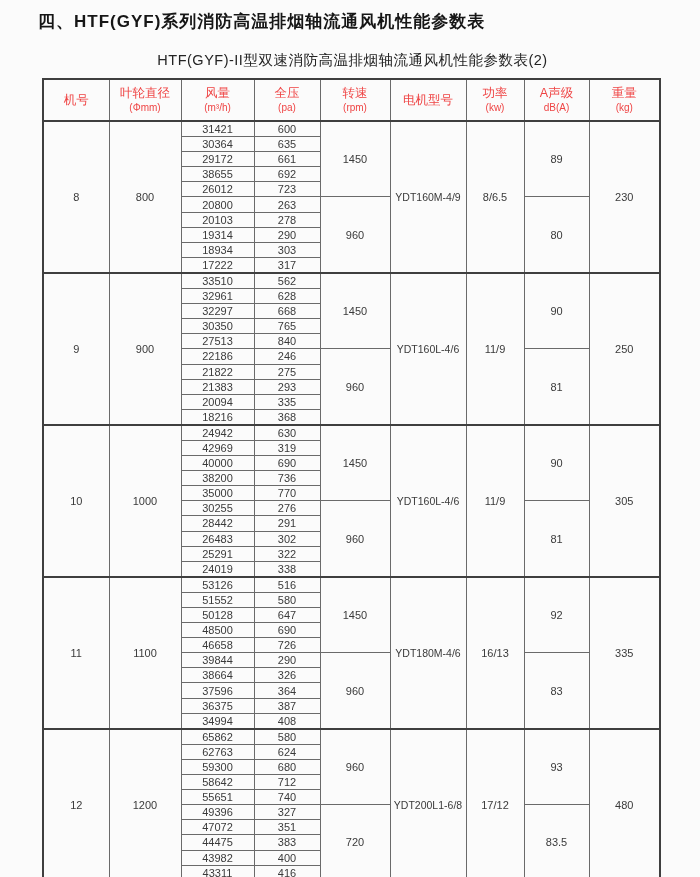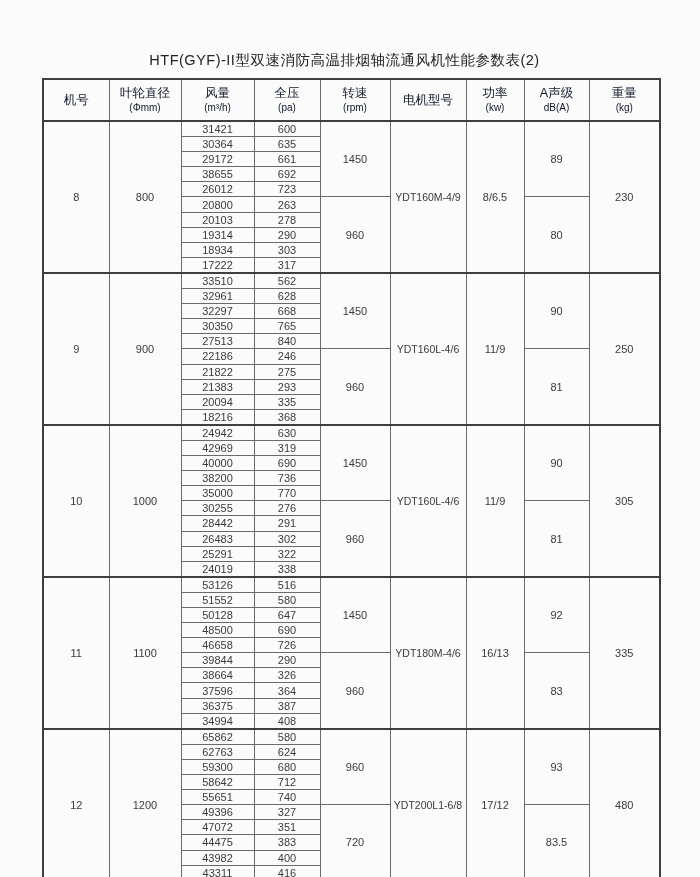--- a/index.html
+++ b/index.html
@@ -10,53 +10,54 @@
     font-family:"Liberation Sans","DejaVu Sans",sans-serif;
     color:var(--text,#2e2e2e);
     overflow:hidden;
   }
   .doc-title{
     position:absolute;left:38px;top:10px;
     font-size:17px;font-weight:700;color:#161616;
     letter-spacing:1px;margin:0;
   }
   .doc-subtitle{
-    position:absolute;left:36px;top:51px;width:617px;
+    position:absolute;left:44px;top:51px;width:617px;
     text-align:center;font-size:14.5px;color:#242424;
     letter-spacing:0.5px;
   }
   table.spec{
     position:absolute;left:42px;top:78px;width:617px;
     border-collapse:collapse;table-layout:fixed;
     border:2px solid var(--border-strong,#3f3f3f);
   }
   .spec th,.spec td{
     border:1px solid var(--border,#6a6a6a);
     text-align:center;vertical-align:middle;
     padding:0;color:var(--text,#3a3a3a);
     overflow:hidden;white-space:nowrap;
   }
   .spec thead th{
-    height:40px;font-weight:400;color:#0f172a;
+    height:40px;font-weight:400;color:#ef4444;
     border-bottom:2px solid var(--border-strong,#3f3f3f);
   }
   .spec thead .h1{font-size:12.5px;line-height:15px;}
   .spec thead .h2{font-size:10px;line-height:13px;}
   .spec tbody td{height:14.1px;font-size:11px;line-height:14px;}
   .spec tbody tr.section-start td{border-top:2px solid var(--border-strong,#3f3f3f);}
   .spec td.cell-motor-model{font-size:10.5px;}
   col.c-fan{width:66px;} col.c-dia{width:72px;} col.c-flow{width:73px;}
   col.c-press{width:66px;} col.c-speed{width:70px;} col.c-motor{width:76px;}
   col.c-power{width:58px;} col.c-noise{width:65px;} col.c-weight{width:71px;}
 </style>
 </head>
 <body>
 
 <div class="page" style="--bg: #fbfbfb; --text: #3a3a3a; --border: #6a6a6a; --border-strong: #3f3f3f;">
 
+  <h1 class="doc-title">四、HTF(GYF)系列消防高温排烟轴流通风机性能参数表</h1>
 
   <div class="doc-subtitle">HTF(GYF)-II型双速消防高温排烟轴流通风机性能参数表(2)</div>
 
   <table class="spec">
     <colgroup>
       <col class="c-fan">
         <col class="c-dia">
         <col class="c-flow">
         <col class="c-press">
       <col class="c-speed">

